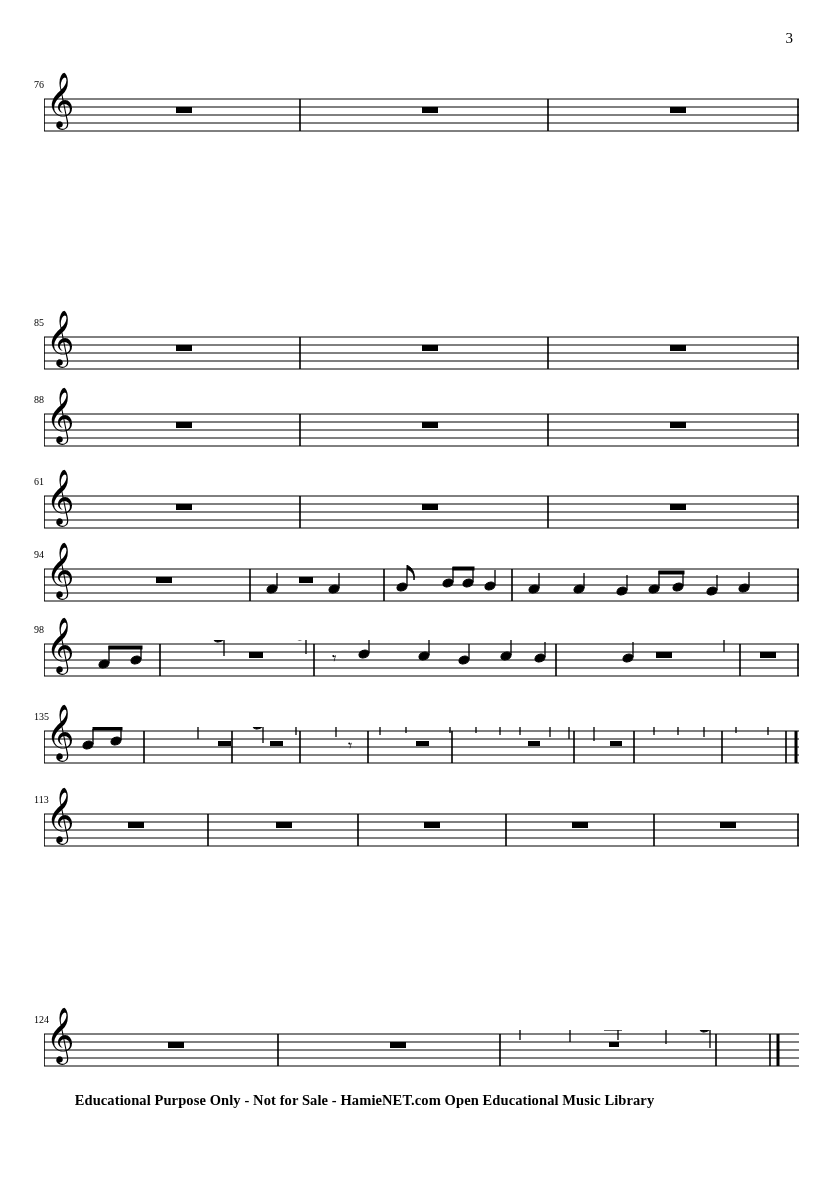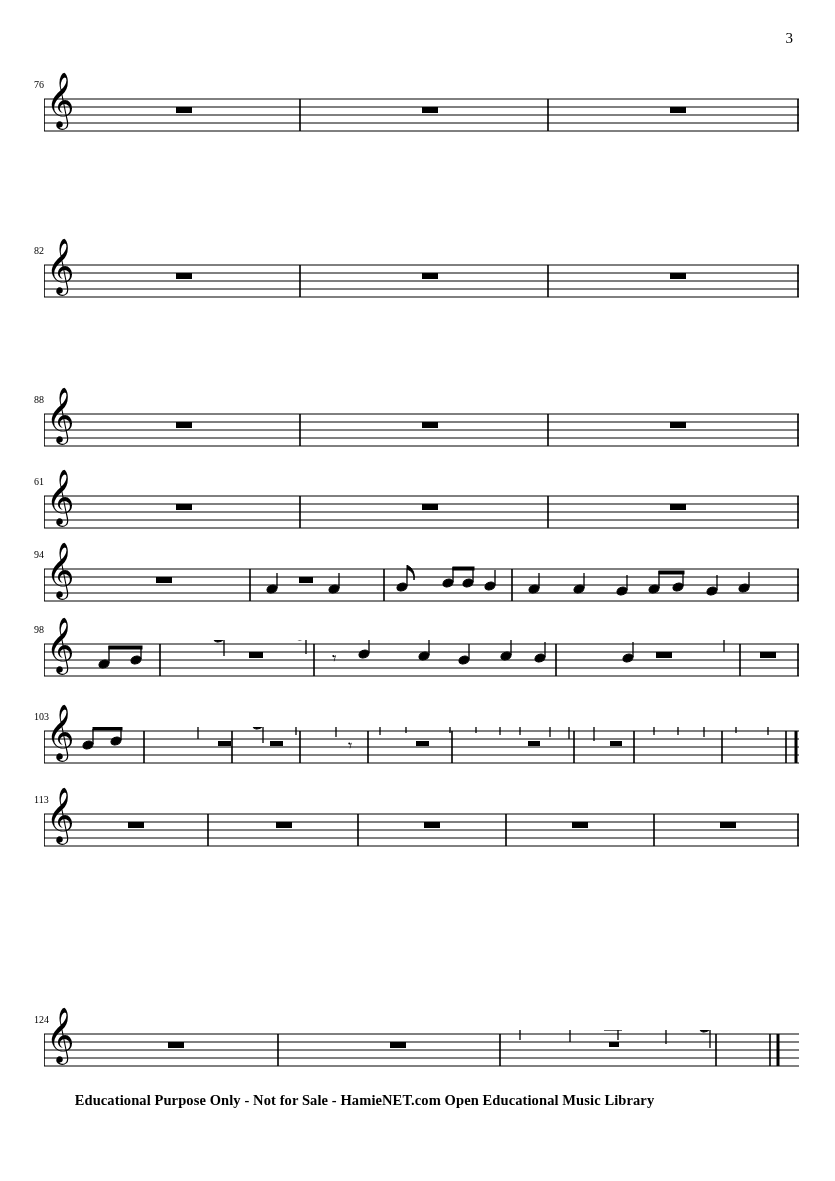--- a/index.html
+++ b/index.html
@@ -93,43 +93,43 @@
       </g>
       <g fill="#000">
         <rect x="132" y="12" width="16" height="6"></rect>
         <rect x="378" y="12" width="16" height="6"></rect>
         <rect x="626" y="12" width="16" height="6"></rect>
       </g>
     </svg>
   </div>
 
 
-  <div class="system" style="top:261px">
-    <div class="measure-num">82</div>
+
+  <div class="system" style="top:333px">
+    <div class="measure-num">85</div>
     <div class="clef">𝄞</div>
     <svg class="staff-lines" viewBox="0 0 755 48" preserveAspectRatio="none">
       <g stroke="#000" stroke-width="1">
         <line x1="0" y1="4" x2="755" y2="4"></line>
           <line x1="0" y1="12" x2="755" y2="12"></line>
         <line x1="0" y1="20" x2="755" y2="20"></line>
           <line x1="0" y1="28" x2="755" y2="28"></line>
         <line x1="0" y1="36" x2="755" y2="36"></line>
         <line x1="0" y1="4" x2="0" y2="36" stroke-width="1.6"></line>
         <line x1="256" y1="4" x2="256" y2="36" stroke-width="1.6"></line>
         <line x1="504" y1="4" x2="504" y2="36" stroke-width="1.6"></line>
         <line x1="754" y1="4" x2="754" y2="36" stroke-width="1.6"></line>
       </g>
       <g fill="#000">
         <rect x="132" y="12" width="16" height="6"></rect>
         <rect x="378" y="12" width="16" height="6"></rect>
         <rect x="626" y="12" width="16" height="6"></rect>
       </g>
     </svg>
   </div>
-
 
   <div class="system" style="top:410px">
     <div class="measure-num">88</div>
     <div class="clef">𝄞</div>
     <svg class="staff-lines" viewBox="0 0 755 48" preserveAspectRatio="none">
       <g stroke="#000" stroke-width="1">
         <line x1="0" y1="4" x2="755" y2="4"></line>
           <line x1="0" y1="12" x2="755" y2="12"></line>
         <line x1="0" y1="20" x2="755" y2="20"></line>
           <line x1="0" y1="28" x2="755" y2="28"></line>
@@ -278,21 +278,21 @@
         <line x1="666" y1="-8" x2="684" y2="-8" stroke-width="1.2"></line>
         <ellipse cx="675" cy="-8" rx="5.2" ry="3.8" transform="rotate(-20 675 -8)"></ellipse>
         <line x1="680" y1="-7" x2="680" y2="12" stroke-width="1.3"></line>
 
         <rect x="716" y="12" width="16" height="6" stroke="none"></rect>
       </g>
     </svg>
   </div>
 
   <div class="system" style="top:727px">
-    <div class="measure-num">103</div>
+    <div class="measure-num">135</div>
     <div class="clef">𝄞</div>
     <svg class="staff-lines" viewBox="0 0 755 48" preserveAspectRatio="none">
       <g stroke="#000" stroke-width="1">
         <line x1="0" y1="4" x2="755" y2="4"></line>
           <line x1="0" y1="12" x2="755" y2="12"></line>
         <line x1="0" y1="20" x2="755" y2="20"></line>
           <line x1="0" y1="28" x2="755" y2="28"></line>
         <line x1="0" y1="36" x2="755" y2="36"></line>
         <line x1="0" y1="4" x2="0" y2="36" stroke-width="1.6"></line>
         <line x1="100" y1="4" x2="100" y2="36" stroke-width="1.6"></line>

